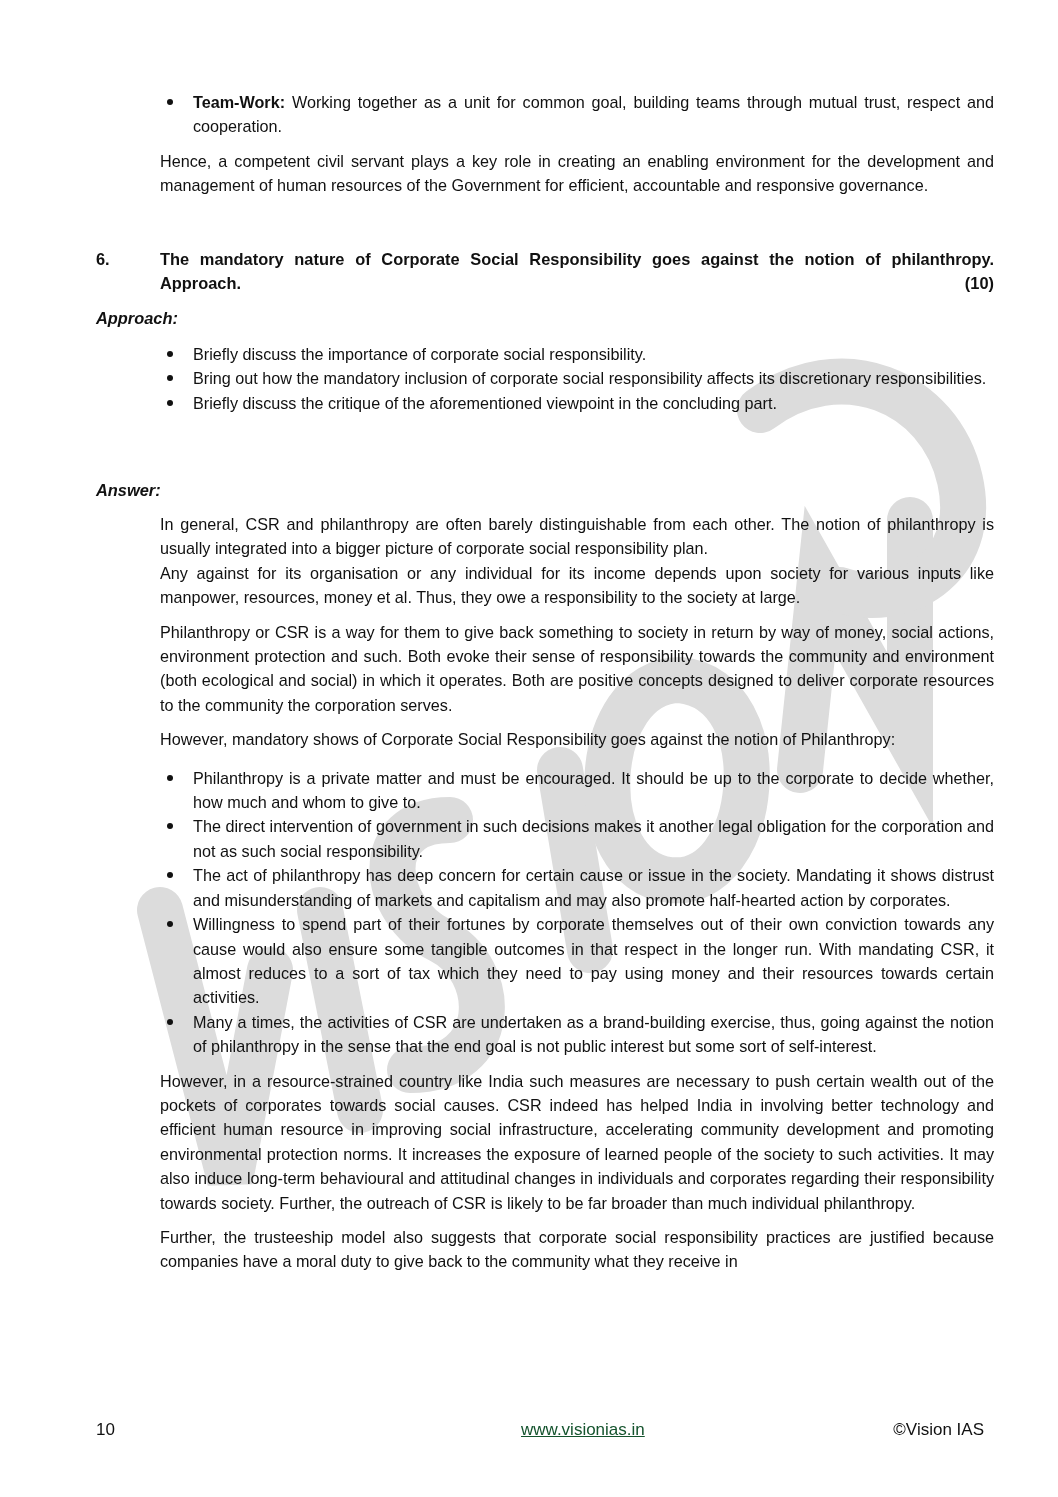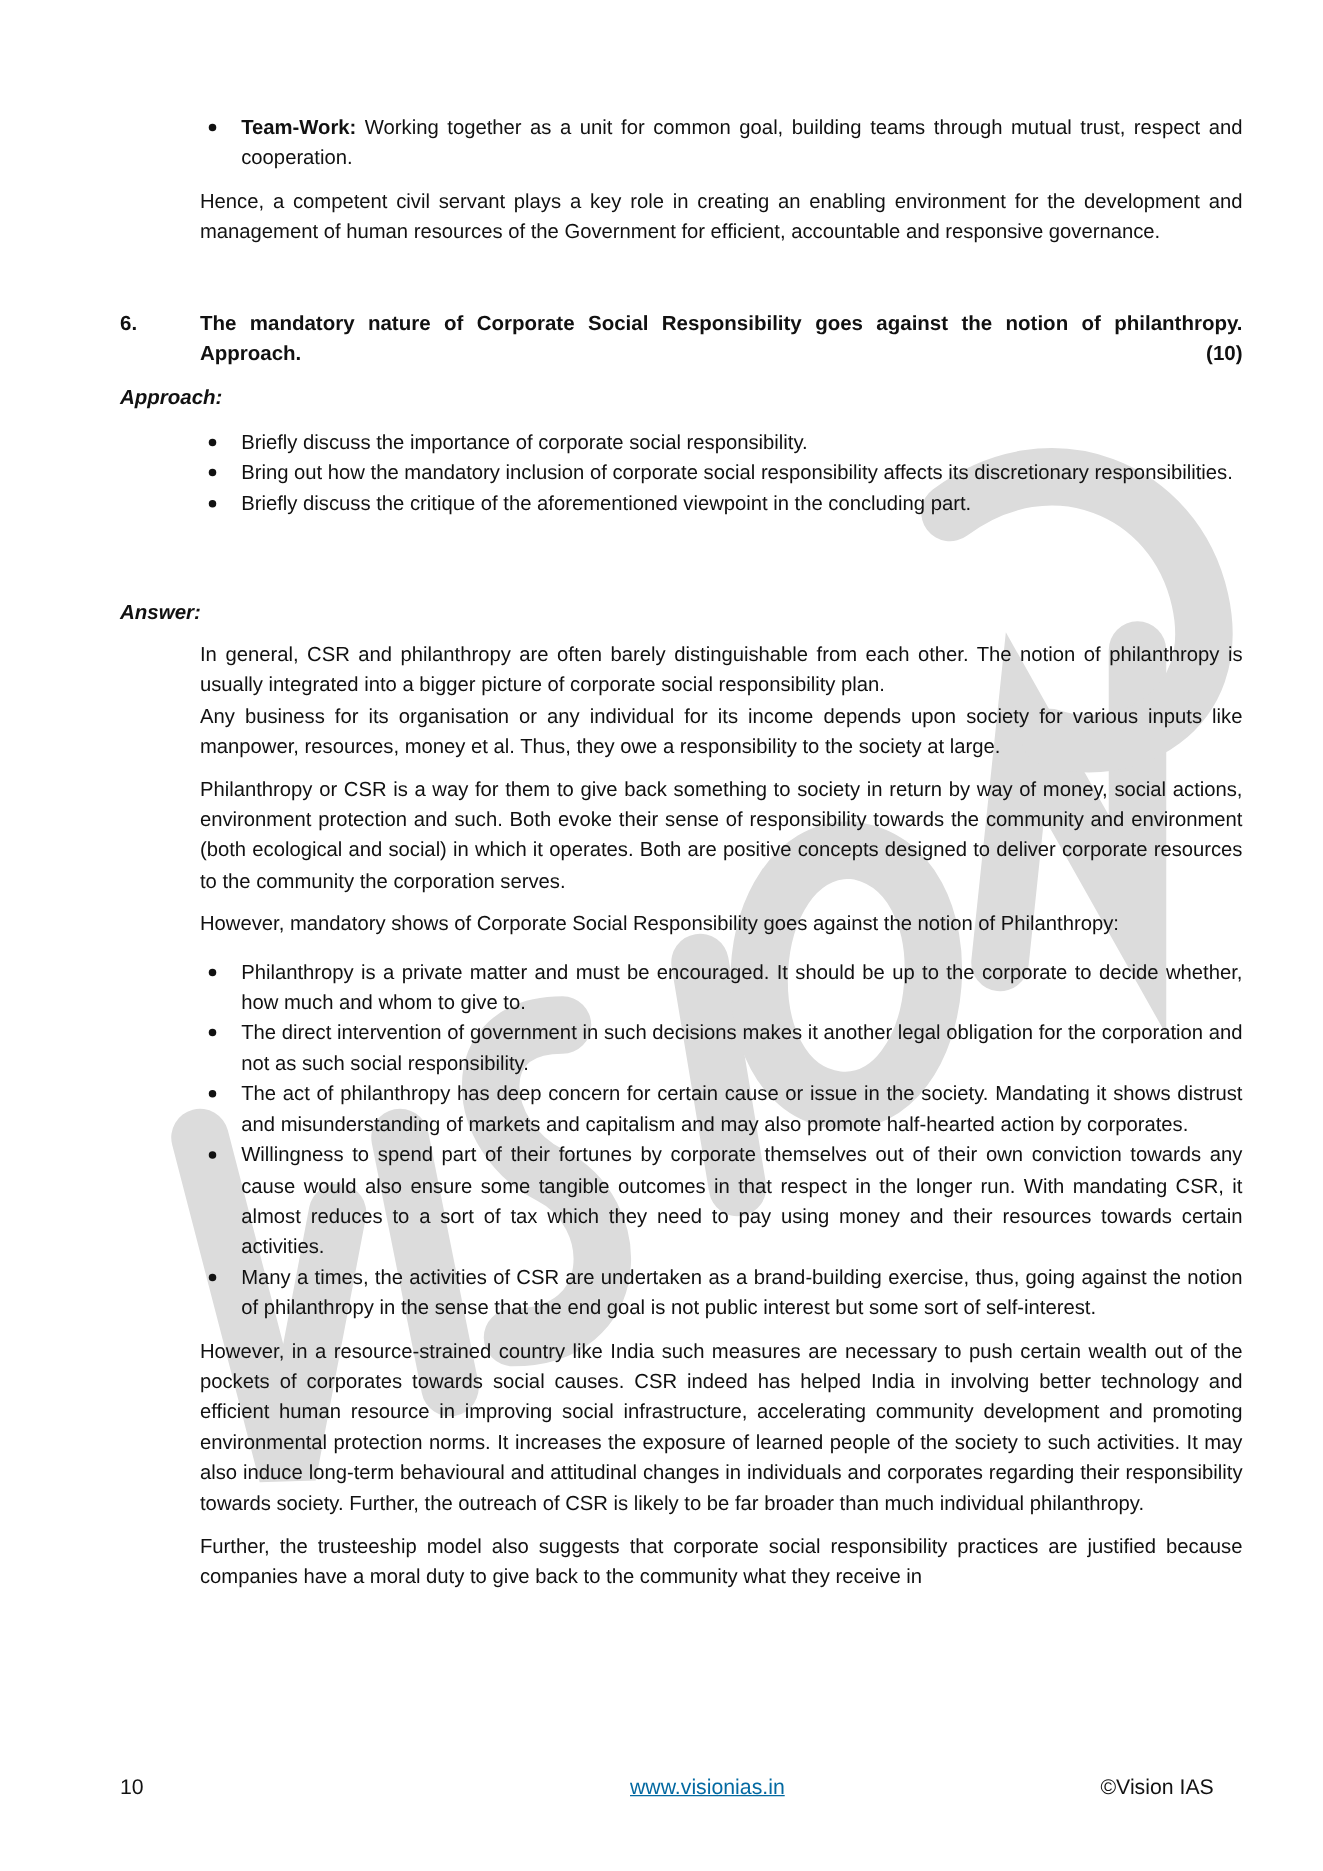--- a/index.html
+++ b/index.html
@@ -30,22 +30,22 @@
   .q .num { position: absolute; left: 0; top: 0; }
   .q .qtext { margin-left: 64px; text-align: justify; }
   .q .marks { float: right; }
   .label {
     position: absolute; left: 96px; font-weight: bold; font-style: italic;
     font-size: 16.4px; z-index: 1;
   }
   .footer { position: absolute; top: 1420px; left: 96px; width: 890px; height: 24px;
             font-size: 17px; z-index: 1; }
   .footer .pg { position: absolute; left: 0; }
-  .footer .link { position: absolute; left: 408px; color: #0369a1; text-decoration: underline; }
-  .footer .copy { position: absolute; right: 15px; }
+  .footer .link { position: absolute; left: 425px; color: #14532d; text-decoration: underline; }
+  .footer .copy { position: absolute; right: 2px; }
 </style>
 </head>
 <body>
 
 <div class="page">
 
   <svg class="watermark" viewBox="0 0 900 860">
     <g fill="none" stroke="#dcdcdc" stroke-width="46" stroke-linecap="round">
       <path d="M40 560 L110 830 L150 620"></path>
       <path d="M200 560 L240 760"></path>
@@ -74,21 +74,21 @@
   <div class="content" style="top:342px">
     <div class="line-text bul">Briefly discuss the importance of corporate social responsibility.</div>
     <div class="line-text bul">Bring out how the mandatory inclusion of corporate social responsibility affects its discretionary responsibilities.</div>
     <div class="line-text bul">Briefly discuss the critique of the aforementioned viewpoint in the concluding part.</div>
   </div>
 
   <div class="label" style="top:481px">Answer:</div>
 
   <div class="content" style="top:512px">
     <div class="line-text">In general, CSR and philanthropy are often barely distinguishable from each other. The notion of philanthropy is usually integrated into a bigger picture of corporate social responsibility plan.</div>
-    <p class="line-text">Any business for its organisation or any individual for its income depends upon society for various inputs like manpower, resources, money et al. Thus, they owe a responsibility to the society at large.</p>
+    <p class="line-text">Any against for its organisation or any individual for its income depends upon society for various inputs like manpower, resources, money et al. Thus, they owe a responsibility to the society at large.</p>
     <p class="line-text">Philanthropy or CSR is a way for them to give back something to society in return by way of money, social actions, environment protection and such. Both evoke their sense of responsibility towards the community and environment (both ecological and social) in which it operates. Both are positive concepts designed to deliver corporate resources to the community the corporation serves.</p>
     <p class="line-text" style="margin-bottom:14px">However, mandatory shows of Corporate Social Responsibility goes against the notion of Philanthropy:</p>
     <div class="bullets">
       <div class="line-text bul">Philanthropy is a private matter and must be encouraged. It should be up to the corporate to decide whether, how much and whom to give to.</div>
       <div class="line-text bul">The direct intervention of government in such decisions makes it another legal obligation for the corporation and not as such social responsibility.</div>
       <div class="line-text bul">The act of philanthropy has deep concern for certain cause or issue in the society. Mandating it shows distrust and misunderstanding of markets and capitalism and may also promote half-hearted action by corporates.</div>
       <div class="line-text bul">Willingness to spend part of their fortunes by corporate themselves out of their own conviction towards any cause would also ensure some tangible outcomes in that respect in the longer run. With mandating CSR, it almost reduces to a sort of tax which they need to pay using money and their resources towards certain activities.</div>
       <div class="line-text bul">Many a times, the activities of CSR are undertaken as a brand-building exercise, thus, going against the notion of philanthropy in the sense that the end goal is not public interest but some sort of self-interest.</div>
     </div>
     <p class="line-text">However, in a resource-strained country like India such measures are necessary to push certain wealth out of the pockets of corporates towards social causes. CSR indeed has helped India in involving better technology and efficient human resource in improving social infrastructure, accelerating community development and promoting environmental protection norms. It increases the exposure of learned people of the society to such activities. It may also induce long-term behavioural and attitudinal changes in individuals and corporates regarding their responsibility towards society. Further, the outreach of CSR is likely to be far broader than much individual philanthropy.</p>

